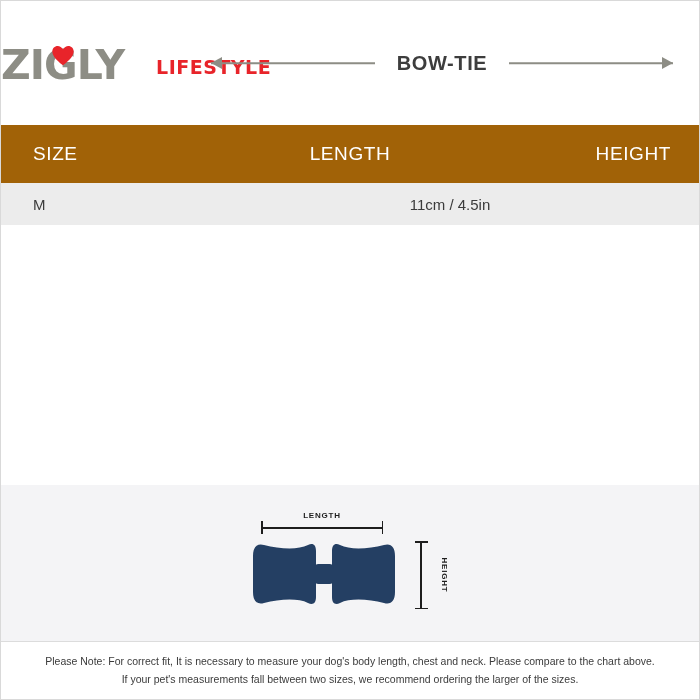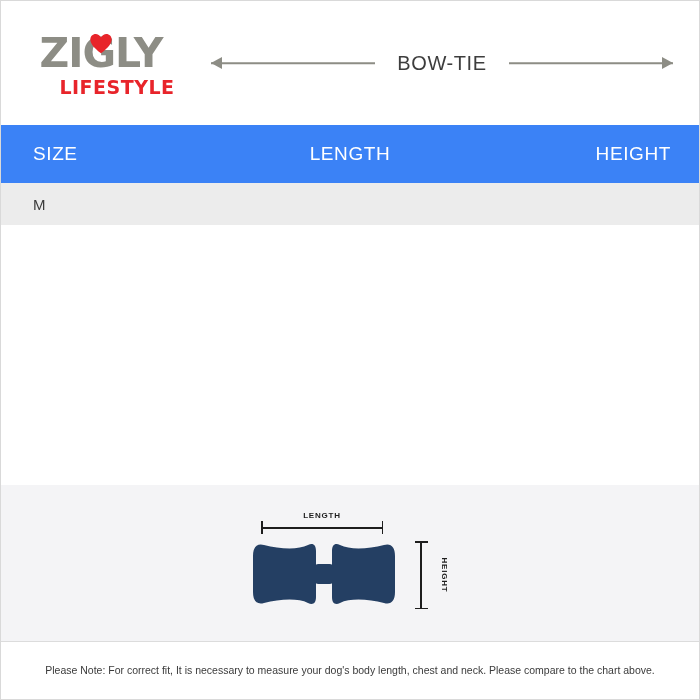--- a/index.html
+++ b/index.html
@@ -31,21 +31,21 @@
     height: 124px;
     flex: 0 0 124px;
     display: flex;
     align-items: center;
     background: #ffffff;
   }
   .logo {
     width: 200px;
     flex: 0 0 200px;
     display: flex;
-    flex-direction: column;
+    flex-direction: row;
     align-items: center;
     justify-content: space-between;
     padding-top: 4px;
     box-sizing: border-box;
   }
   .logo-word {
     position: relative;
     font-family: "DejaVu Sans", sans-serif;
     font-weight: bold;
     font-size: 41px;
@@ -106,37 +106,37 @@
   .arrow-head.left {
     left: 0;
     border-right: 11px solid #8d8d85;
   }
   .arrow-head.right {
     right: 0;
     border-left: 11px solid #8d8d85;
   }
   .header-title {
     font-size: 20px;
-    font-weight: normal;
+    font-weight: bold;
     letter-spacing: 0.6px;
     color: #3d3d3d;
     padding: 0 22px;
     white-space: nowrap;
   }
 
   
   .table {
     flex: 0 0 auto;
   }
   .row {
     display: flex;
     align-items: center;
   }
   .row.head {
-    background: #3b82f6;
+    background: #a16207;
     height: 58px;
     color: #ffffff;
     font-size: 19px;
     letter-spacing: 0.6px;
   }
   .row.data {
     background: #ececec;
     height: 42px;
     color: #3b3b3b;
     font-size: 15px;
@@ -311,20 +311,21 @@
   </div>
 
   <div class="table">
     <div class="row head">
       <div class="cell-size">SIZE</div>
       <div class="cell-length">LENGTH</div>
       <div class="cell-height">HEIGHT</div>
     </div>
     <div class="row data">
       <div class="cell-size">M</div>
+      <div class="cell-length">11cm / 4.5in</div>
     </div>
   </div>
 
   <div class="spacer"></div>
 
   <div class="diagram-band">
     <div class="diagram">
 
       <div class="len-measure">
         <div class="len-label">LENGTH</div>
@@ -346,15 +347,16 @@
         <div class="hm-cap t"></div>
         <div class="hm-cap b"></div>
         <div class="hgt-label">HEIGHT</div>
       </div>
 
     </div>
   </div>
 
   <div class="footer">
     <div>Please Note: For correct fit, It is necessary to measure your dog's body length, chest and neck. Please compare to the chart above.</div>
+    <div>If your pet's measurements fall between two sizes, we recommend ordering the larger of the sizes.</div>
   </div>
 
 </div>
 
 </body></html>

